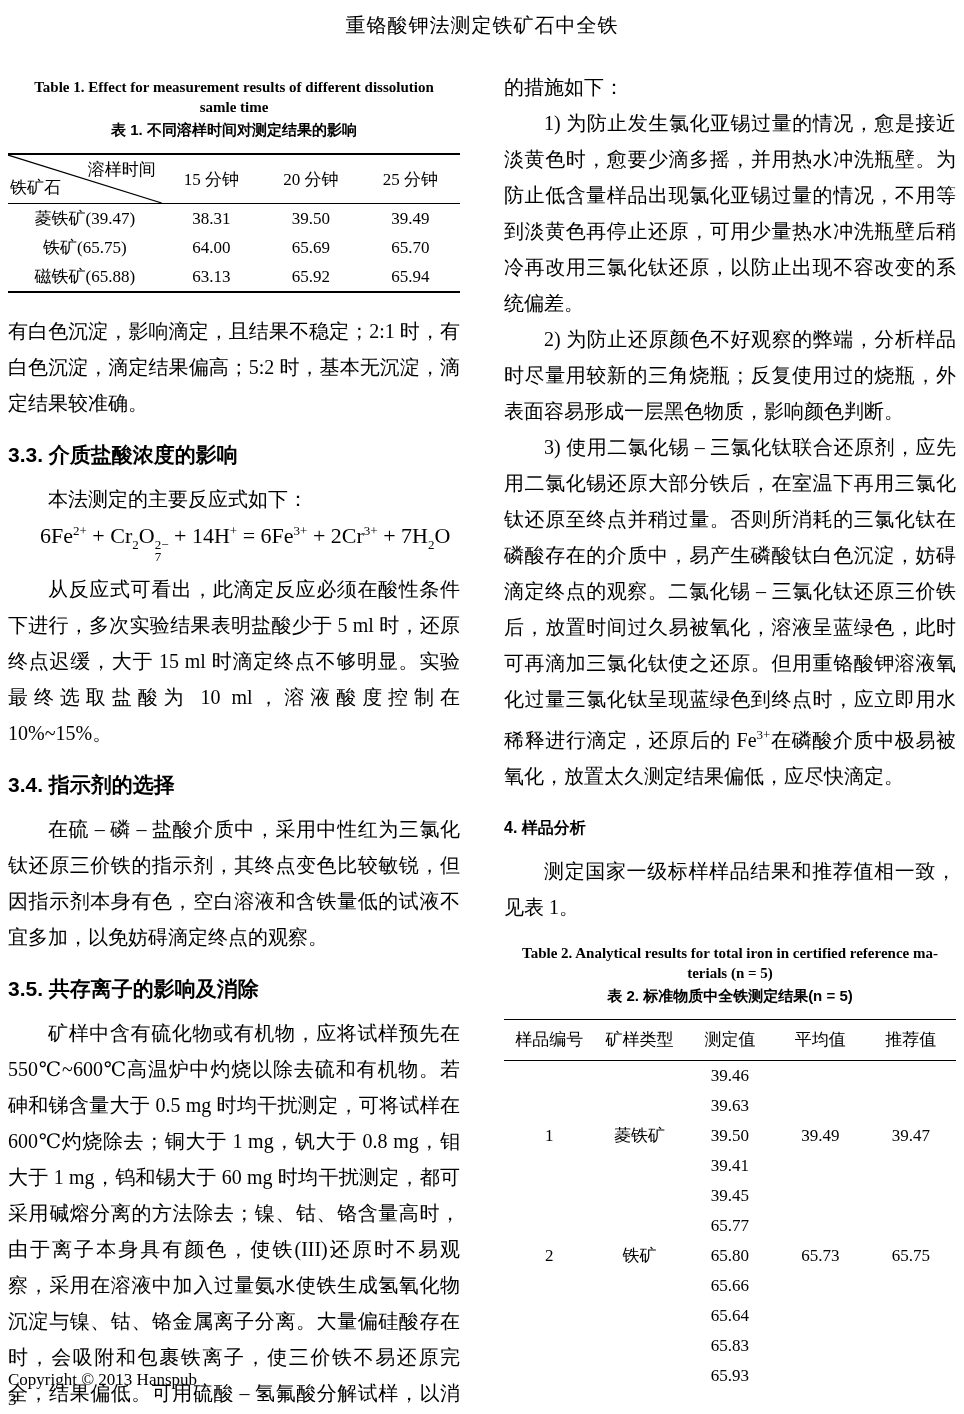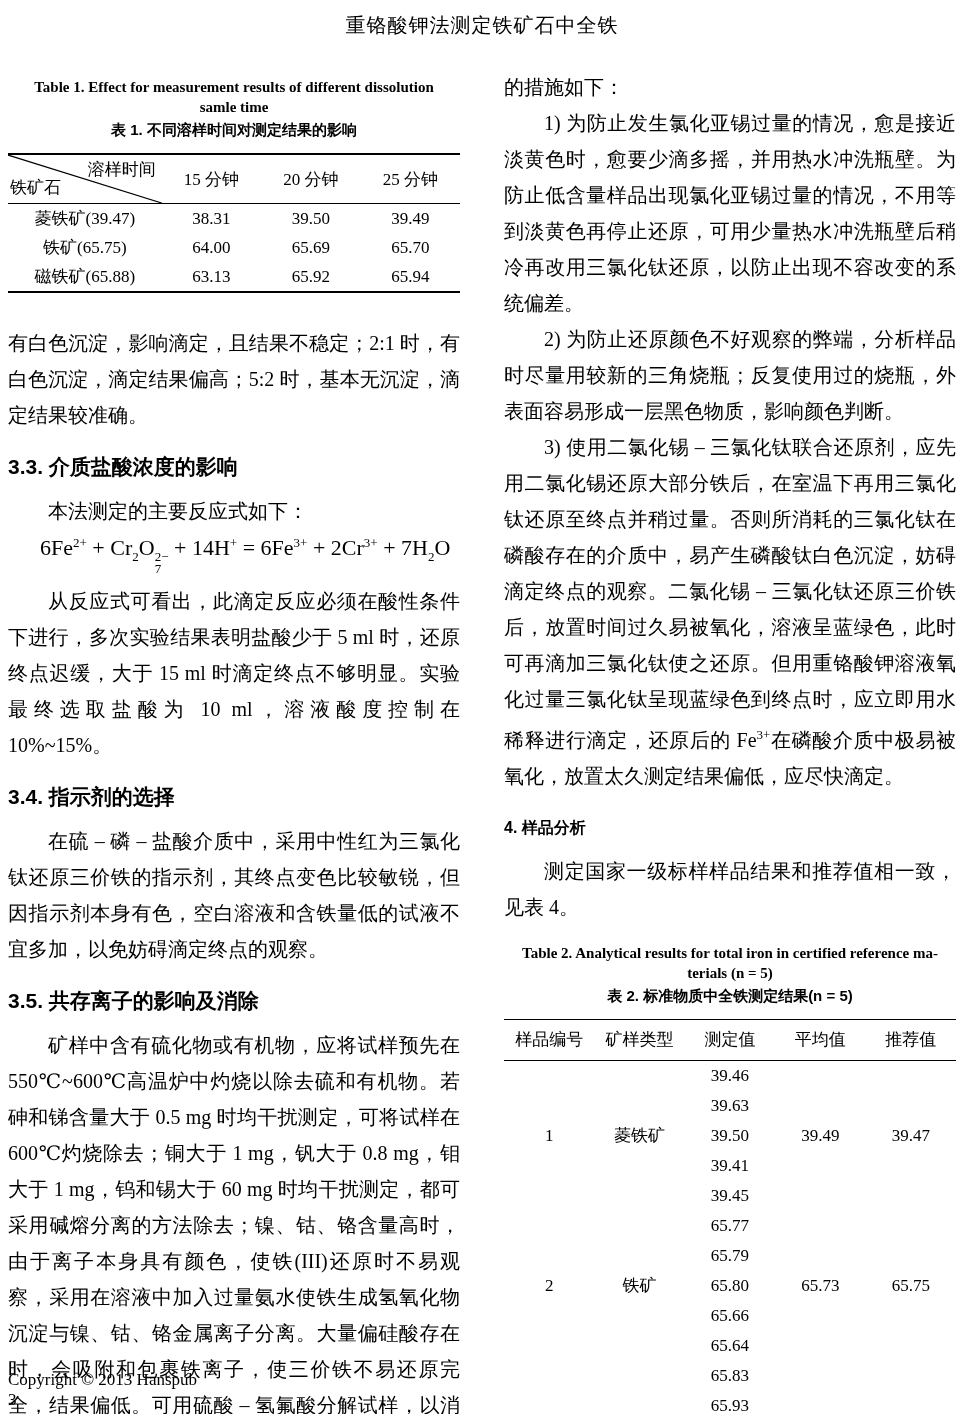--- a/index.html
+++ b/index.html
@@ -24,21 +24,21 @@
   .col { width: 456px; box-sizing: border-box; }
 
   .body-text {
     font-size: 20px;
     line-height: 36px;
     text-align: justify;
     margin: 0;
     text-indent: 2em;
   }
   .no-indent { text-indent: 0; }
-  .after-table { margin-top: 32px; }
+  .after-table { margin-top: 20px; }
 
   .sec-heading {
     font-family: "Liberation Sans", "DejaVu Sans", sans-serif;
     font-weight: bold;
     font-size: 21px;
     margin: 20px 0 12px 0;
   }
   .sec-heading-l1 { font-size: 16px; margin: 24px 0 14px 0; }
 
   .tbl-caption { text-align: center; margin-top: 8px; }
@@ -179,21 +179,21 @@
     </div>
 
     <div class="col">
 
       <p class="body-text no-indent">的措施如下：</p>
       <p class="body-text">1) 为防止发生氯化亚锡过量的情况，愈是接近淡黄色时，愈要少滴多摇，并用热水冲洗瓶壁。为防止低含量样品出现氯化亚锡过量的情况，不用等到淡黄色再停止还原，可用少量热水冲洗瓶壁后稍冷再改用三氯化钛还原，以防止出现不容改变的系统偏差。</p>
       <p class="body-text">2) 为防止还原颜色不好观察的弊端，分析样品时尽量用较新的三角烧瓶；反复使用过的烧瓶，外表面容易形成一层黑色物质，影响颜色判断。</p>
       <p class="body-text"><span>3) 使用二氯化锡 – 三氯化钛联合还原剂，应先用二氯化锡还原大部分铁后，在室温下再用三氯化钛还原至终点并稍过量。否则所消耗的三氯化钛在磷酸存在的介质中，易产生磷酸钛白色沉淀，妨碍滴定终点的观察。二氯化锡 – 三氯化钛还原三价铁后，放置时间过久易被氧化，溶液呈蓝绿色，此时可再滴加三氯化钛使之还原。但用重铬酸钾溶液氧化过量三氯化钛呈现蓝绿色到终点时，应立即用水稀释进行滴定，还原后的 Fe</span><sup class="inline-sup">3+</sup><span>在磷酸介质中极易被氧化，放置太久测定结果偏低，应尽快滴定。</span></p>
 
       <h3 class="sec-heading sec-heading-l1">4. 样品分析</h3>
-      <p class="body-text">测定国家一级标样样品结果和推荐值相一致，见表 4。</p>
+      <p class="body-text">测定国家一级标样样品结果和推荐值相一致，见表 1。</p>
 
       <div class="tbl-caption cap-gap">
         <div class="cap-en">
           <span>Table 2. Analytical results for total iron in certified reference ma-</span><br>
           <span>terials (n = 5)</span>
         </div>
         <div class="cap-cn">表 2. 标准物质中全铁测定结果(n = 5)</div>
       </div>
 
       <table class="t2">
@@ -243,27 +243,20 @@
               <td></td>
             </tr>
             <tr>
               <td></td>
               <td></td>
               <td>65.77</td>
               <td></td>
               <td></td>
             </tr>
             <tr>
-              <td></td>
-              <td></td>
-              <td>65.79</td>
-              <td></td>
-              <td></td>
-            </tr>
-            <tr>
               <td>2</td>
               <td>铁矿</td>
               <td>65.80</td>
               <td>65.73</td>
               <td>65.75</td>
             </tr>
             <tr>
               <td></td>
               <td></td>
               <td>65.66</td>

